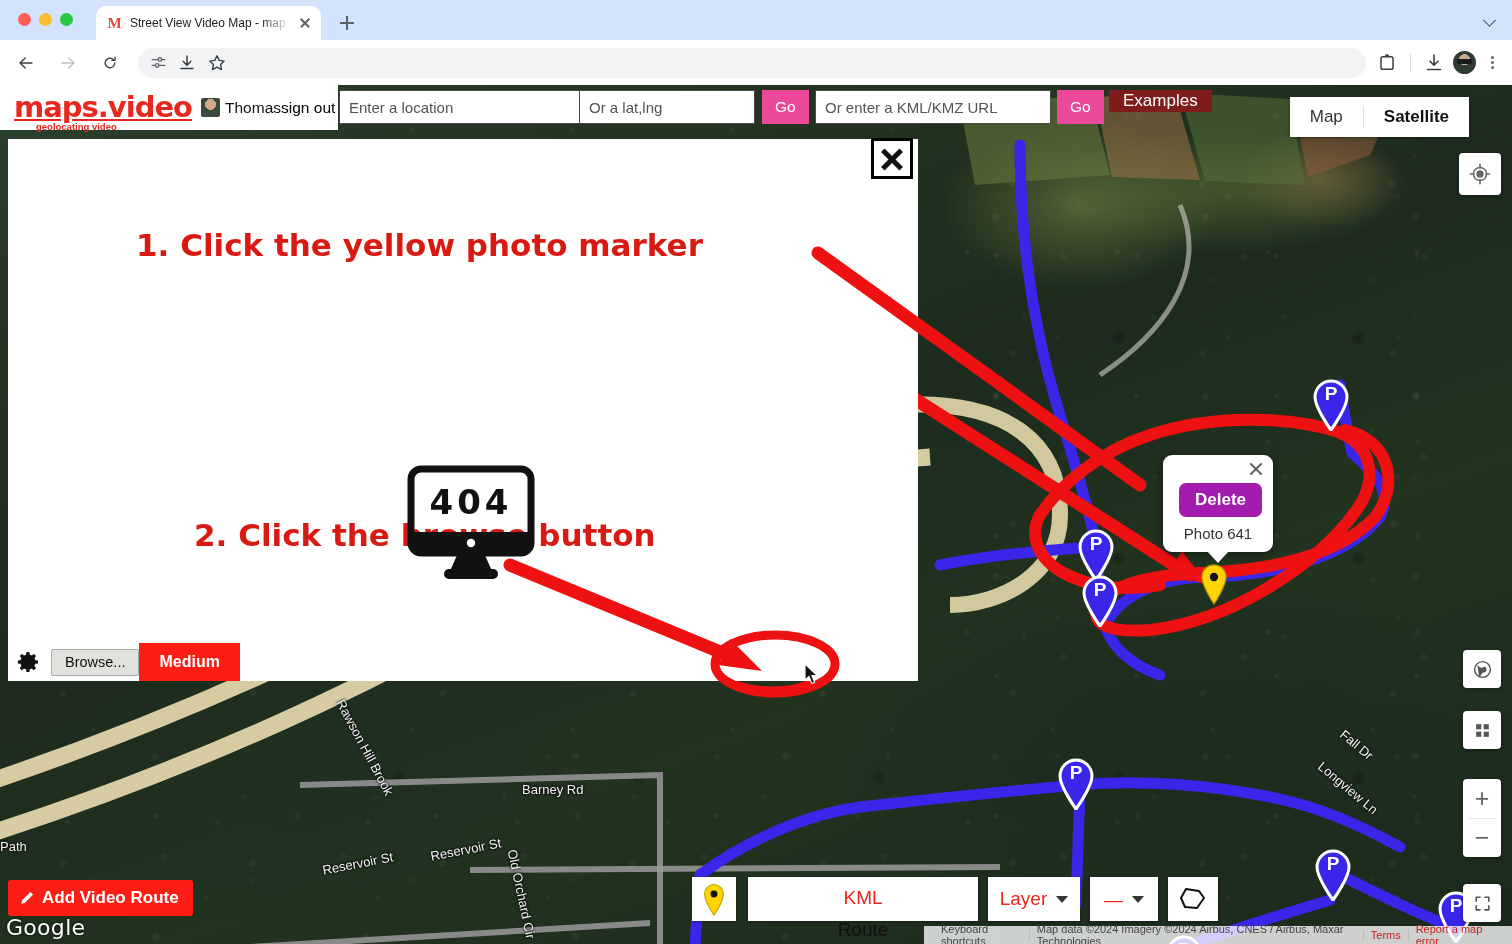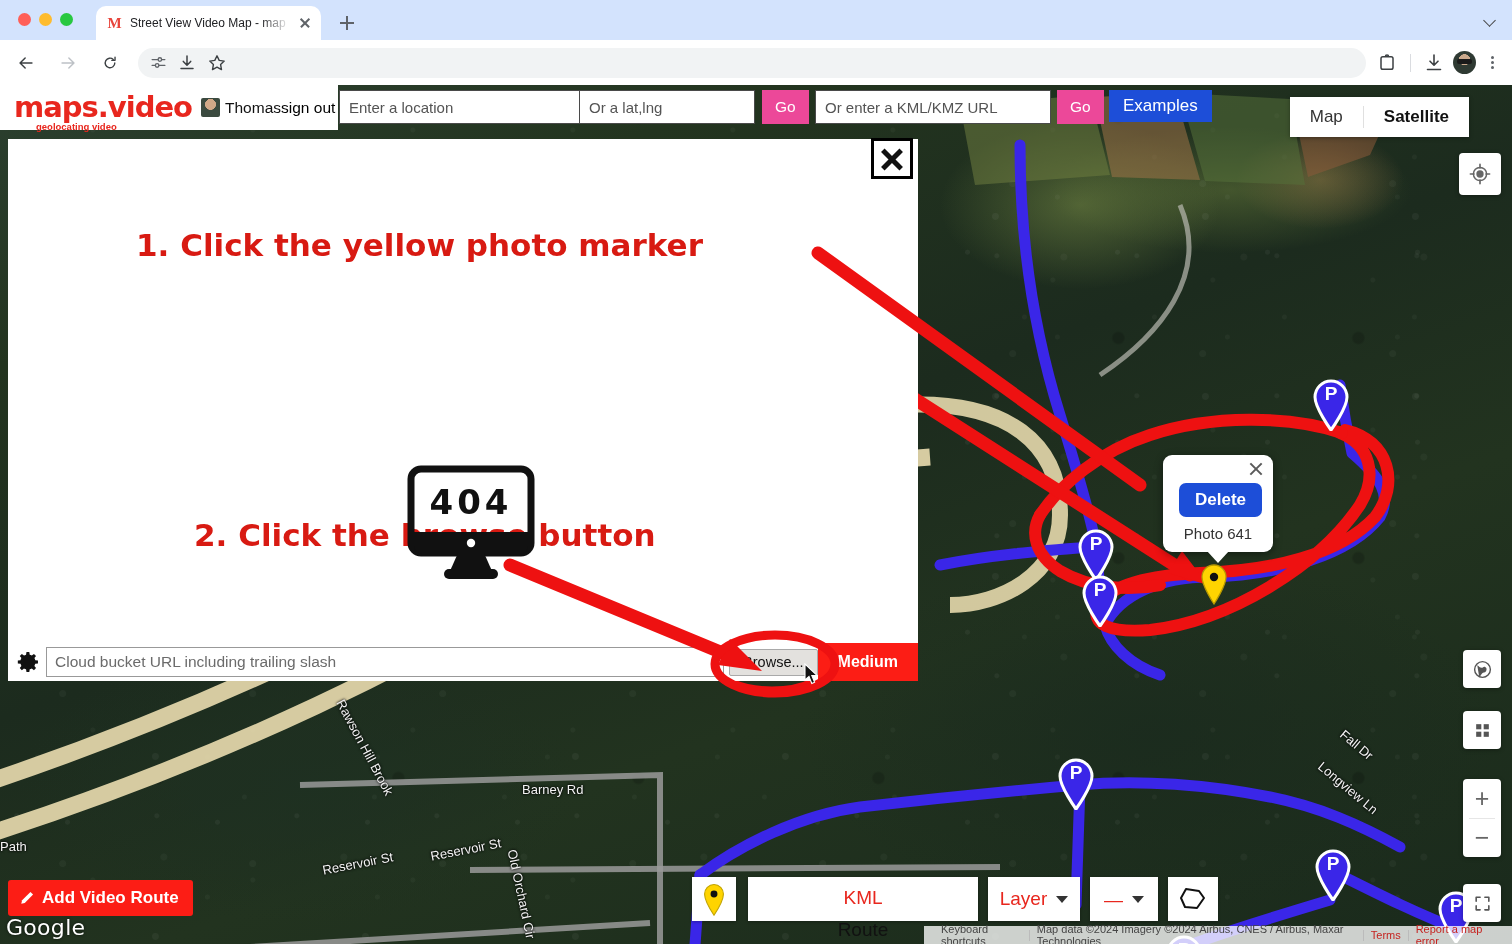--- a/index.html
+++ b/index.html
@@ -140,39 +140,40 @@
     border-top: 12px solid #fff;
   }
   .iw-close {
     position: absolute; right: 7px; top: 4px; width: 20px; height: 20px;
   }
   .iw-close::before, .iw-close::after {
     content:""; position:absolute; left:2px; top:9px; width:16px; height:2px; background:#5a5a5a;
   }
   .iw-close::before { transform: rotate(45deg); } .iw-close::after { transform: rotate(-45deg); }
   .iw-del {
-    margin-top: 16px; background: #1d4ed8; color: #fff; border: none;
+    margin-top: 16px; background: #a21caf; color: #fff; border: none;
     border-radius: 7px; padding: 7px 16px; font-size: 17px; font-weight: bold;
     font-family: "Liberation Sans", sans-serif; cursor: pointer;
   }
   .iw-cap { margin-top: 8px; font-size: 15px; color: #333; }
 
   
   .appbar {
     position: absolute; left: 0; top: 85px; width: 1512px; height: 0;
     z-index: 20;
   }
   .brandbox {
     position: absolute; left: 0; top: 0; height: 45px; background: #fff;
     display: flex; align-items: center; padding-left: 14px; gap: 0;
   }
   .brand {
     position: relative; font-family: "DejaVu Sans", sans-serif;
     font-weight: bold; font-size: 29px; color: #e8271e; letter-spacing: -1px;
     line-height: 1;
+    text-decoration: underline;
   }
   .brand-sub {
     position: absolute; left: 22px; bottom: -9px; font-size: 9.5px; color: #e8271e;
     font-weight: bold; letter-spacing: 0; font-family: "Liberation Sans", sans-serif;
   }
   .userpic {
     width: 19px; height: 19px; margin-left: 9px; border-radius: 2px;
     background: radial-gradient(circle at 50% 34%, #d1a888 0 34%, #3b4a3f 35% 100%);
   }
   .uname { margin-left: 5px; font-size: 15.5px; color: #111; }
@@ -181,21 +182,21 @@
   .fld {
     height: 34px; border: 1px solid #4a4a4a; background: #fff;
     font-size: 15px; color: #111; padding: 0 9px; font-family: "Liberation Sans", sans-serif;
   }
   .fld::placeholder { color: #545454; }
   .gobtn {
     height: 34px; background: #ec4899; color: #fff; border: none; font-size: 15.5px;
     padding: 0 13px; cursor: pointer; font-family: "Liberation Sans", sans-serif;
   }
   .exbtn {
-    height: 32px; background: #1d4ed8; color: #fff; border: none; font-size: 17px;
+    height: 22px; background: #7f1d1d; color: #fff; border: none; font-size: 17px;
     padding: 0 14px; cursor: pointer; font-family: "Liberation Sans", sans-serif;
   }
   .maptype {
     position: absolute; right: 43px; top: 12px; height: 40px; background: #fff;
     display: flex; align-items: stretch; box-shadow: 0 1px 4px rgba(0,0,0,.35);
     z-index: 25;
   }
   .mt-item {
     display: flex; align-items: center; padding: 0 20px; font-size: 17px; color: #333;
     cursor: pointer;
@@ -564,21 +565,20 @@
     <polygon points="762,586 718,580 730,554" fill="#ee1111"></polygon>
     <ellipse cx="775" cy="579" rx="60" ry="29" fill="none" stroke="#ee1111" stroke-width="9"></ellipse>
   </svg>
 
   <div class="close-sq"></div>
 
   <div class="botbar">
     <svg class="gear" viewBox="0 0 24 24">
       <path d="M12 8.4a3.6 3.6 0 1 0 0 7.2 3.6 3.6 0 0 0 0-7.2zm9.2 4.9v-2.6l-2.5-.4a6.9 6.9 0 0 0-.8-1.9l1.5-2-1.9-1.9-2 1.5a6.9 6.9 0 0 0-1.9-.8l-.4-2.5h-2.6l-.4 2.5c-.7.2-1.3.5-1.9.8l-2-1.5-1.9 1.9 1.5 2c-.3.6-.6 1.2-.8 1.9l-2.5.4v2.6l2.5.4c.2.7.5 1.3.8 1.9l-1.5 2 1.9 1.9 2-1.5c.6.3 1.2.6 1.9.8l.4 2.5h2.6l.4-2.5c.7-.2 1.3-.5 1.9-.8l2 1.5 1.9-1.9-1.5-2c.3-.6.6-1.2.8-1.9z" fill="#111"></path>
     </svg>
-    <input class="cloud-in" placeholder="Cloud bucket URL including trailing slash" style="">
     <button class="browse-btn">Browse...</button>
     <button class="medium-btn">Medium</button>
   </div>
 
   <svg style="position:absolute; left:804px; top:663px; z-index:40;" width="16" height="23" viewBox="0 0 16 23">
     <path d="M1 1 L1 17 L5 13.5 L7.8 20.5 L10.6 19.3 L7.8 12.6 L13 12.4 Z" fill="#111" stroke="#fff" stroke-width="1.1"></path>
   </svg>
 
   <button class="addroute">
     <svg width="16" height="16" viewBox="0 0 20 20">

